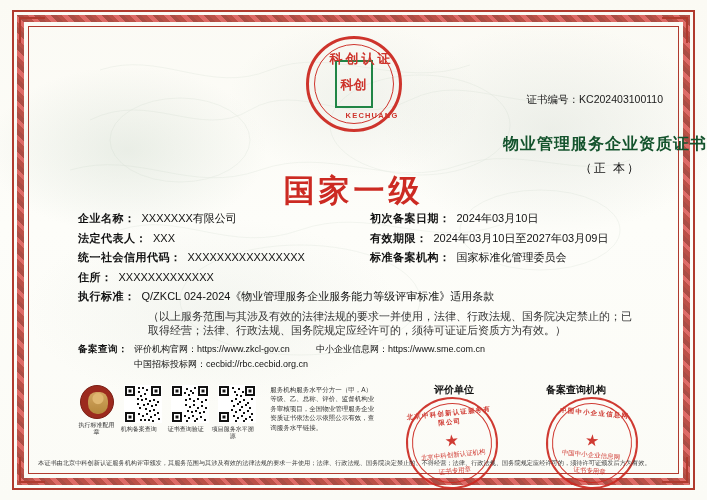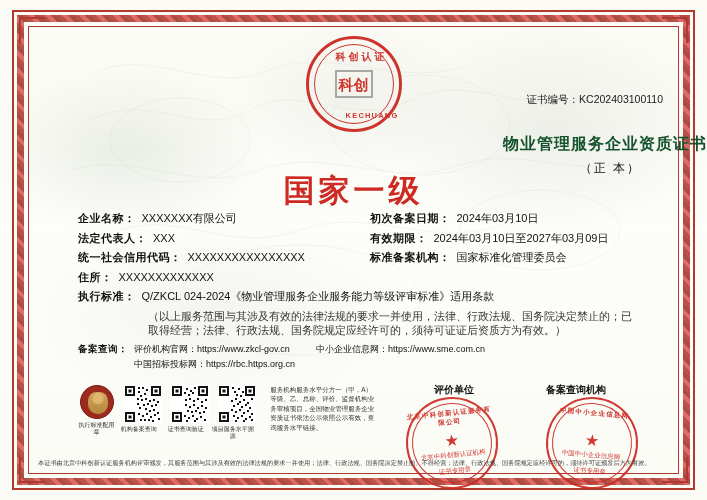--- a/index.html
+++ b/index.html
@@ -89,37 +89,37 @@
   .seal-top .ring2 {
     position: absolute;
     inset: 5px;
     border: 1px solid #cc2a22;
     border-radius: 50%;
   }
   .seal-top .arc-top {
     position: absolute;
     top: 11px; left: 16px; right: 0;
     text-align: center;
-    font-size: 10px;
+    font-size: 13px;
     letter-spacing: 3px;
     font-weight: bold;
   }
   .seal-top .arc-bottom {
     position: absolute;
     bottom: 9px; left: 0; right: 0;
     text-align: right;
     font-size: 7.5px;
     letter-spacing: 1.2px;
     font-weight: bold;
   }
   .seal-top .emblem {
-    width: 38px; height: 28px;
-    border: 2px solid #a3a3a3;
+    width: 38px; height: 48px;
+    border: 2px solid #15803d;
     display: flex; align-items: center; justify-content: center;
-    font-size: 15px; font-weight: bold;
+    font-size: 13px; font-weight: bold;
     line-height: 1;
   }
 
   .cert-no {
     position: absolute;
     right: 44px;
     top: 93px;
     font-size: 10.5px;
     color: #1a1a1a;
   }
@@ -401,21 +401,21 @@
         <span class="pair">
           <span>评价机构官网：</span><span>https://www.zkcl-gov.cn</span>
         </span>
         <span class="pair2">
           <span>中小企业信息网：</span><span>https://www.sme.com.cn</span>
         </span>
       </div>
       <div class="line">
         <span style="width:56px;display:inline-block"></span>
         <span>
-          <span>中国招标投标网：</span><span>https://rbc.https.org.cn</span>
+          <span>中国招标投标网：</span><span>cecbid://rbc.cecbid.org.cn</span>
         </span>
       </div>
     </div>
   </div>
 
   <div class="bottom">
 
     <div class="badge-stack">
       <div class="badge-circle"></div>
       <div class="badge-cap">执行标准配用章</div>

